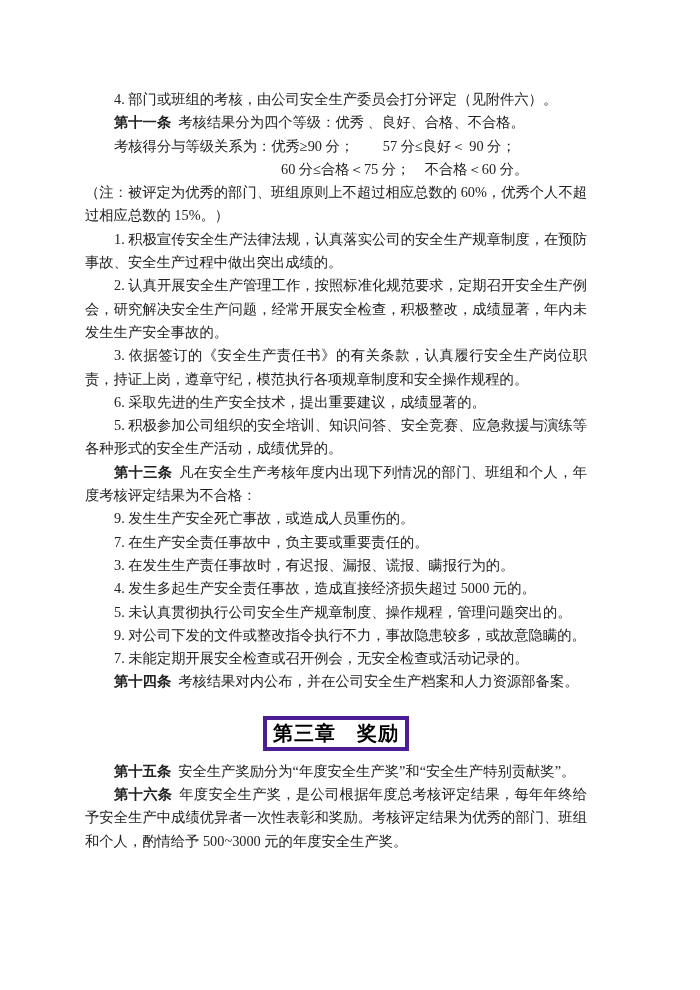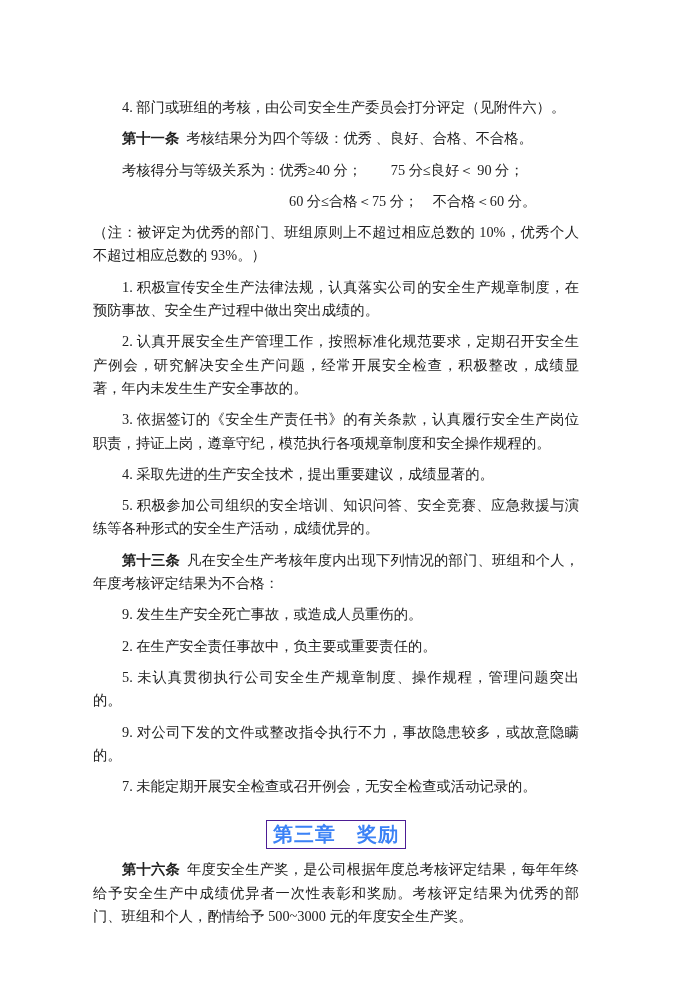--- a/index.html
+++ b/index.html
@@ -19,65 +19,69 @@
     left: 85px;
     top: 88px;
     width: 502px;
     color: #212121;
     font-family: "Liberation Serif", "DejaVu Serif", serif;
     font-size: 14.3px;
     line-height: 23.3px;
     text-align: justify;
   }
   .content p {
-    margin: 8px;
+    margin: 0;
     padding: 0;
   }
   p.first { text-indent: 29px; }
   p.deep  { text-indent: 196px; }
   p.none  { text-indent: 0; }
   .lead {
     font-weight: 700;
     padding-right: 7px;
   }
   .chapter-row {
     text-align: center;
     text-indent: 0;
     margin: 22px 0 9px 0;
   }
   .chapter-box {
     display: inline-block;
-    border: 1px solid #4c1d95;
+    border: 4px solid #4c1d95;
     padding: 1px 6px 2px 6px;
     font-family: "DejaVu Sans", "Liberation Sans", sans-serif;
     font-weight: 700;
     font-size: 20px;
     line-height: 24px;
     letter-spacing: 1px;
-    color: #3b82f6;
+    color: #000000;
     background: #ffffff;
   }
 </style>
 </head>
 <body>
 
 <div class="page">
   <div class="content" id="doc-content">
       <p class="first"><span>4. 部门或班组的考核，由公司安全生产委员会打分评定（见附件六）。</span></p>
       <p class="first"><span class="lead">第十一条</span><span>考核结果分为四个等级：优秀 、良好、合格、不合格。</span></p>
-      <p class="first"><span>考核得分与等级关系为：优秀≥40 分；　　75 分≤良好＜ 90 分；</span></p>
+      <p class="first"><span>考核得分与等级关系为：优秀≥90 分；　　57 分≤良好＜ 90 分；</span></p>
       <p class="deep"><span>60 分≤合格＜75 分；　不合格＜60 分。</span></p>
-      <p class="none"><span>（注：被评定为优秀的部门、班组原则上不超过相应总数的 10%，优秀个人不超过相应总数的 93%。）</span></p>
+      <p class="none"><span>（注：被评定为优秀的部门、班组原则上不超过相应总数的 60%，优秀个人不超过相应总数的 15%。）</span></p>
       <p class="first"><span>1. 积极宣传安全生产法律法规，认真落实公司的安全生产规章制度，在预防事故、安全生产过程中做出突出成绩的。</span></p>
       <p class="first"><span>2. 认真开展安全生产管理工作，按照标准化规范要求，定期召开安全生产例会，研究解决安全生产问题，经常开展安全检查，积极整改，成绩显著，年内未发生生产安全事故的。</span></p>
       <p class="first"><span>3. 依据签订的《安全生产责任书》的有关条款，认真履行安全生产岗位职责，持证上岗，遵章守纪，模范执行各项规章制度和安全操作规程的。</span></p>
-      <p class="first"><span>4. 采取先进的生产安全技术，提出重要建议，成绩显著的。</span></p>
+      <p class="first"><span>6. 采取先进的生产安全技术，提出重要建议，成绩显著的。</span></p>
       <p class="first"><span>5. 积极参加公司组织的安全培训、知识问答、安全竞赛、应急救援与演练等各种形式的安全生产活动，成绩优异的。</span></p>
       <p class="first"><span class="lead">第十三条</span><span>凡在安全生产考核年度内出现下列情况的部门、班组和个人，年度考核评定结果为不合格：</span></p>
       <p class="first"><span>9. 发生生产安全死亡事故，或造成人员重伤的。</span></p>
-      <p class="first"><span>2. 在生产安全责任事故中，负主要或重要责任的。</span></p>
+      <p class="first"><span>7. 在生产安全责任事故中，负主要或重要责任的。</span></p>
+      <p class="first"><span>3. 在发生生产责任事故时，有迟报、漏报、谎报、瞒报行为的。</span></p>
+      <p class="first"><span>4. 发生多起生产安全责任事故，造成直接经济损失超过 5000 元的。</span></p>
       <p class="first"><span>5. 未认真贯彻执行公司安全生产规章制度、操作规程，管理问题突出的。</span></p>
       <p class="first"><span>9. 对公司下发的文件或整改指令执行不力，事故隐患较多，或故意隐瞒的。</span></p>
       <p class="first"><span>7. 未能定期开展安全检查或召开例会，无安全检查或活动记录的。</span></p>
+      <p class="first"><span class="lead">第十四条</span><span>考核结果对内公布，并在公司安全生产档案和人力资源部备案。</span></p>
       <div class="chapter-row"><span class="chapter-box">第三章　奖励</span></div>
+      <p class="first"><span class="lead">第十五条</span><span>安全生产奖励分为“年度安全生产奖”和“安全生产特别贡献奖”。</span></p>
       <p class="first"><span class="lead">第十六条</span><span>年度安全生产奖，是公司根据年度总考核评定结果，每年年终给予安全生产中成绩优异者一次性表彰和奖励。考核评定结果为优秀的部门、班组和个人，酌情给予 500~3000 元的年度安全生产奖。</span></p>
     </div>
 </div>
 
 </body></html>

